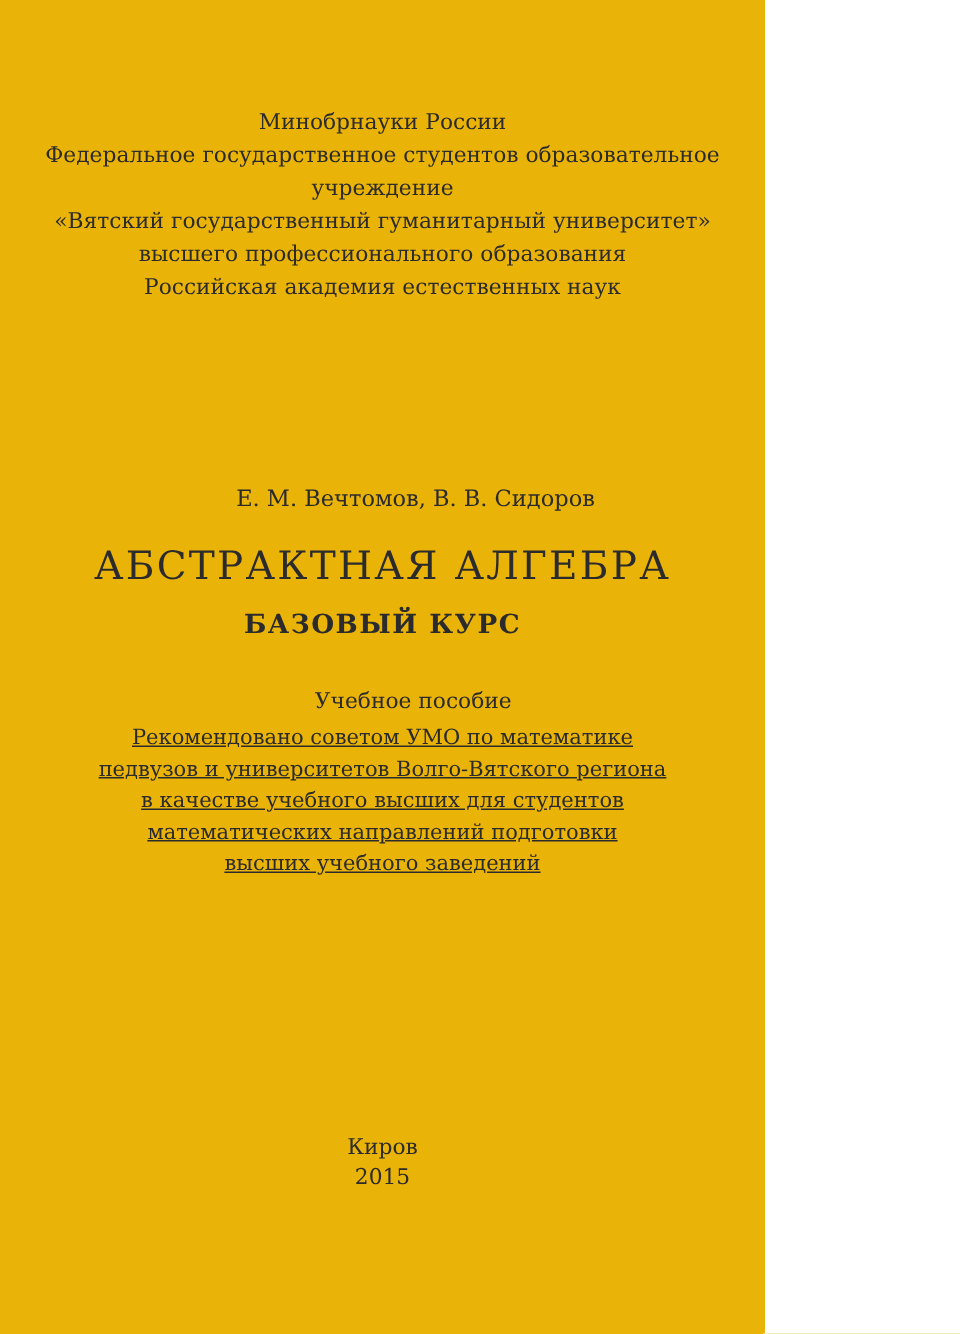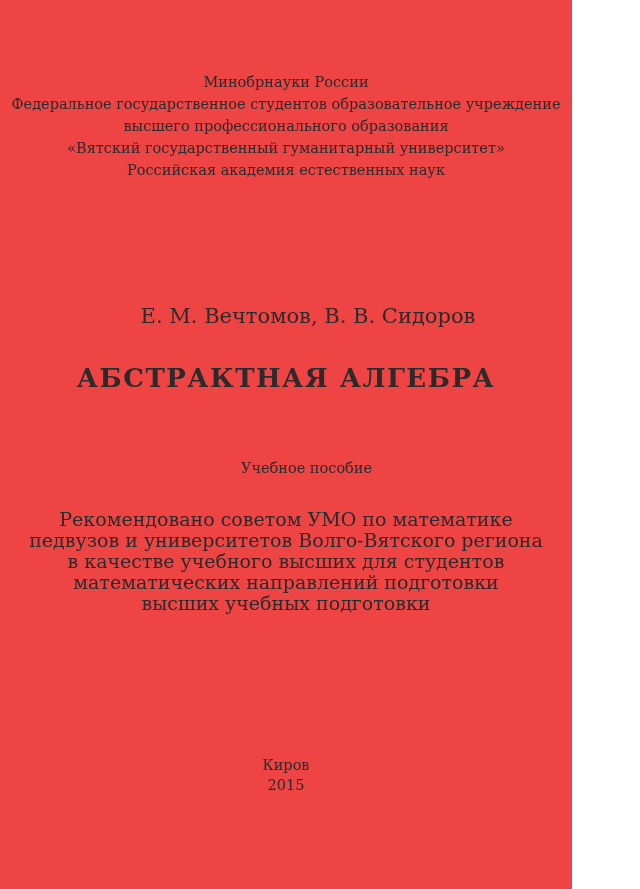--- a/index.html
+++ b/index.html
@@ -2,103 +2,105 @@
 <html lang="ru"><head>
 <meta charset="utf-8">
 <style>
   html, body {
     margin: 0;
     padding: 0;
     background: #ffffff;
   }
   .page {
     position: relative;
-    width: 572px;
+    width: 510px;
     height: 889px;
-    background: #ef4444;
+    background: #eab308;
     font-family: "DejaVu Serif", "Liberation Serif", serif;
     color: #2b2b2b;
     overflow: hidden;
   }
   .block {
     position: absolute;
     left: 0;
     right: 0;
     text-align: center;
   }
   .line { display: block; }
 
   .header-block {
     top: 71px;
     font-size: 14.5px;
     line-height: 22px;
   }
   .authors-line {
-    top: 306px;
-    font-size: 21px;
+    top: 322px;
+    font-size: 15px;
     line-height: 20px;
     margin-left: 44px;
   }
   .main-title {
     top: 362px;
     font-size: 26px;
     line-height: 32px;
     letter-spacing: 1.5px;
-    font-weight: bold;
+    font-weight: normal;
   }
   .sub-title {
     top: 406px;
     font-size: 17.5px;
     line-height: 22px;
     letter-spacing: 1px;
   }
   .edition-type {
     top: 458px;
     font-size: 14.5px;
     line-height: 20px;
     padding-left: 41px;
   }
   .recommendation-block {
-    top: 509px;
-    font-size: 19px;
+    top: 482px;
+    font-size: 14px;
     line-height: 21px;
+    text-decoration: underline;
   }
   .imprint-block {
     top: 756px;
     font-size: 14.5px;
     line-height: 19.5px;
   }
   h1, h2 { margin: 0; padding: 0; }
 </style>
 </head>
 <body>
 
 <div class="page">
 
   <div class="block header-block">
     <span class="line">Минобрнауки России</span>
     <span class="line">Федеральное государственное студентов образовательное учреждение</span>
+    <span class="line">«Вятский государственный гуманитарный университет»</span>
     <span class="line">высшего профессионального образования</span>
-    <span class="line">«Вятский государственный гуманитарный университет»</span>
     <span class="line">Российская академия естественных наук</span>
   </div>
 
   <div class="block authors-line">Е. М. Вечтомов, В. В. Сидоров</div>
 
   <h1 class="block main-title">АБСТРАКТНАЯ АЛГЕБРА</h1>
 
+  <h2 class="block sub-title">БАЗОВЫЙ КУРС</h2>
 
   <div class="block edition-type">Учебное пособие</div>
 
   <div class="block recommendation-block">
     <span class="line">Рекомендовано советом УМО по математике</span>
     <span class="line">педвузов и университетов Волго-Вятского региона</span>
     <span class="line">в качестве учебного высших для студентов</span>
     <span class="line">математических направлений подготовки</span>
-    <span class="line">высших учебных подготовки</span>
+    <span class="line">высших учебного заведений</span>
   </div>
 
   <div class="block imprint-block">
     <span class="line">Киров</span>
     <span class="line">2015</span>
   </div>
 
 </div>
 
 </body></html>

